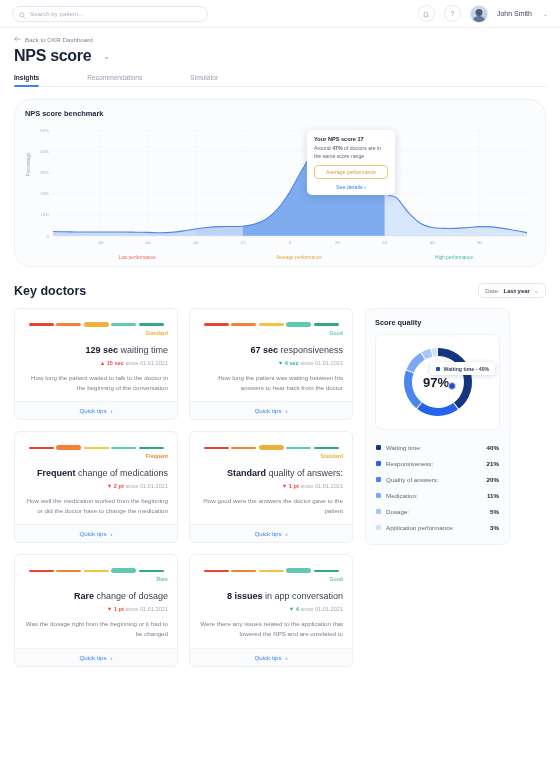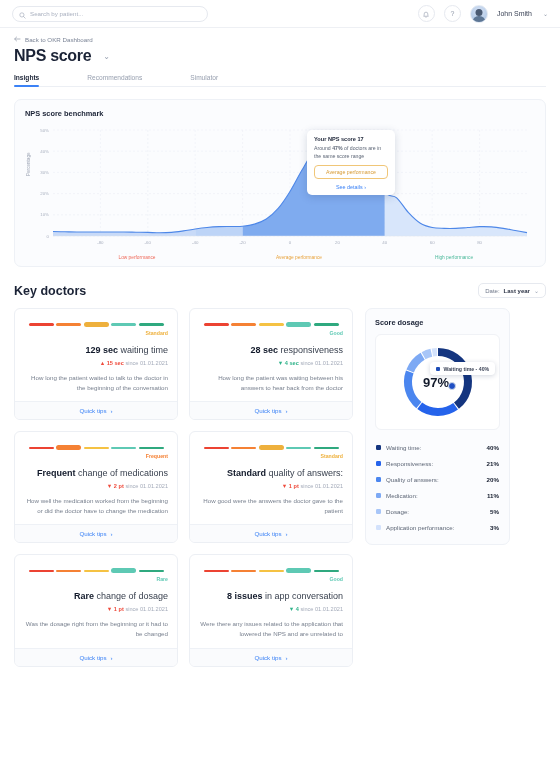--- a/index.html
+++ b/index.html
@@ -77,21 +77,21 @@
   .tab.active::after {
     content: ''; position: absolute; left: 0; right: 0; bottom: -1px;
     height: 1.6px; background: #3b82f6; border-radius: 2px;
   }
 
   
   .bench-card {
     margin: 12px 14px 0 14px;
     background: #fbfcfe;
     border: 1px solid #eef1f6;
-    border-radius: 7px;
+    border-radius: 17px;
     padding: 9px 10px 6px 10px;
     position: relative;
   }
   .bench-title { font-size: 7.4px; font-weight: bold; color: #1b2336; }
   .chart-wrap { position: relative; height: 130px; margin-top: 6px; }
   .ylabel {
     position: absolute; left: 1px; top: 52px;
     transform: rotate(-90deg); transform-origin: left top;
     font-size: 4.6px; color: #9aa2b2; white-space: nowrap;
   }
@@ -344,21 +344,21 @@
         <div class="fcard">
           <div class="fcard-body">
             <div class="segbar">
               <div class="seg" style="background: rgb(236, 67, 50);"></div>
               <div class="seg" style="background: rgb(245, 129, 52);"></div>
               <div class="seg" style="background: rgb(245, 194, 67);"></div>
               <div class="seg act" style="background: rgb(94, 201, 180);"></div>
               <div class="seg" style="background: rgb(47, 169, 127);"></div>
             </div>
             <div class="seg-label" style="color: rgb(94, 201, 180);">Good</div>
-            <div class="fc-title"><b>28 sec</b><span> responsiveness</span></div>
+            <div class="fc-title"><b>67 sec</b><span> responsiveness</span></div>
             <div class="fc-delta"><span class="v down">▼ 4 sec</span><span> since 01.01.2021</span></div>
             <div class="fc-desc">How long the patient was waiting between his answers to hear back from the doctor</div>
           </div>
           <div class="fcard-foot"><span>Quick tips</span><span class="arr">›</span></div>
         </div>
         <div class="fcard">
           <div class="fcard-body">
             <div class="segbar">
               <div class="seg" style="background: rgb(236, 67, 50);"></div>
               <div class="seg act" style="background: rgb(245, 129, 52);"></div>
@@ -418,21 +418,21 @@
             <div class="fc-title"><b>8 issues</b><span> in app conversation</span></div>
             <div class="fc-delta"><span class="v down">▼ 4</span><span> since 01.01.2021</span></div>
             <div class="fc-desc">Were there any issues related to the application that lowered the NPS and are unrelated to</div>
           </div>
           <div class="fcard-foot"><span>Quick tips</span><span class="arr">›</span></div>
         </div>
       </div>
 
     <div class="side-col">
       <div class="sf-card">
-        <div class="sf-title">Score dosage</div>
+        <div class="sf-title">Score quality</div>
 
         <div class="donut-box">
           <svg id="donutsvg" width="78" height="78" viewBox="0 0 78 78">
               <path d="M 39 9 A 30 30 0 0 1 57.469844259769744 62.64032260820166" fill="none" stroke="#14357f" stroke-width="8" stroke-linecap="butt"></path>
               <path d="M 56.633557568774194 63.270509831248425 A 30 30 0 0 1 20.69564508296197 62.76868930065572" fill="none" stroke="#2563eb" stroke-width="8" stroke-linecap="butt"></path>
               <path d="M 19.87728030753932 62.11539728327368 A 30 30 0 0 1 10.738276416381094 28.936452907492367" fill="none" stroke="#4b86ef" stroke-width="8" stroke-linecap="butt"></path>
               <path d="M 11.106705423352452 27.956263419459674 A 30 30 0 0 1 23.638714053882843 13.231203092080072" fill="none" stroke="#7da9f4" stroke-width="8" stroke-linecap="butt"></path>
               <path d="M 24.54738977694852 12.710799598684105 A 30 30 0 0 1 32.353545071415965 9.745519370833104" fill="none" stroke="#a8c6f8" stroke-width="8" stroke-linecap="butt"></path>
               <path d="M 33.378560562428234 9.531382478139346 A 30 30 0 0 1 37.95301509892495 9.01827518942713" fill="none" stroke="#d3e2fc" stroke-width="8" stroke-linecap="butt"></path>
             </svg>

